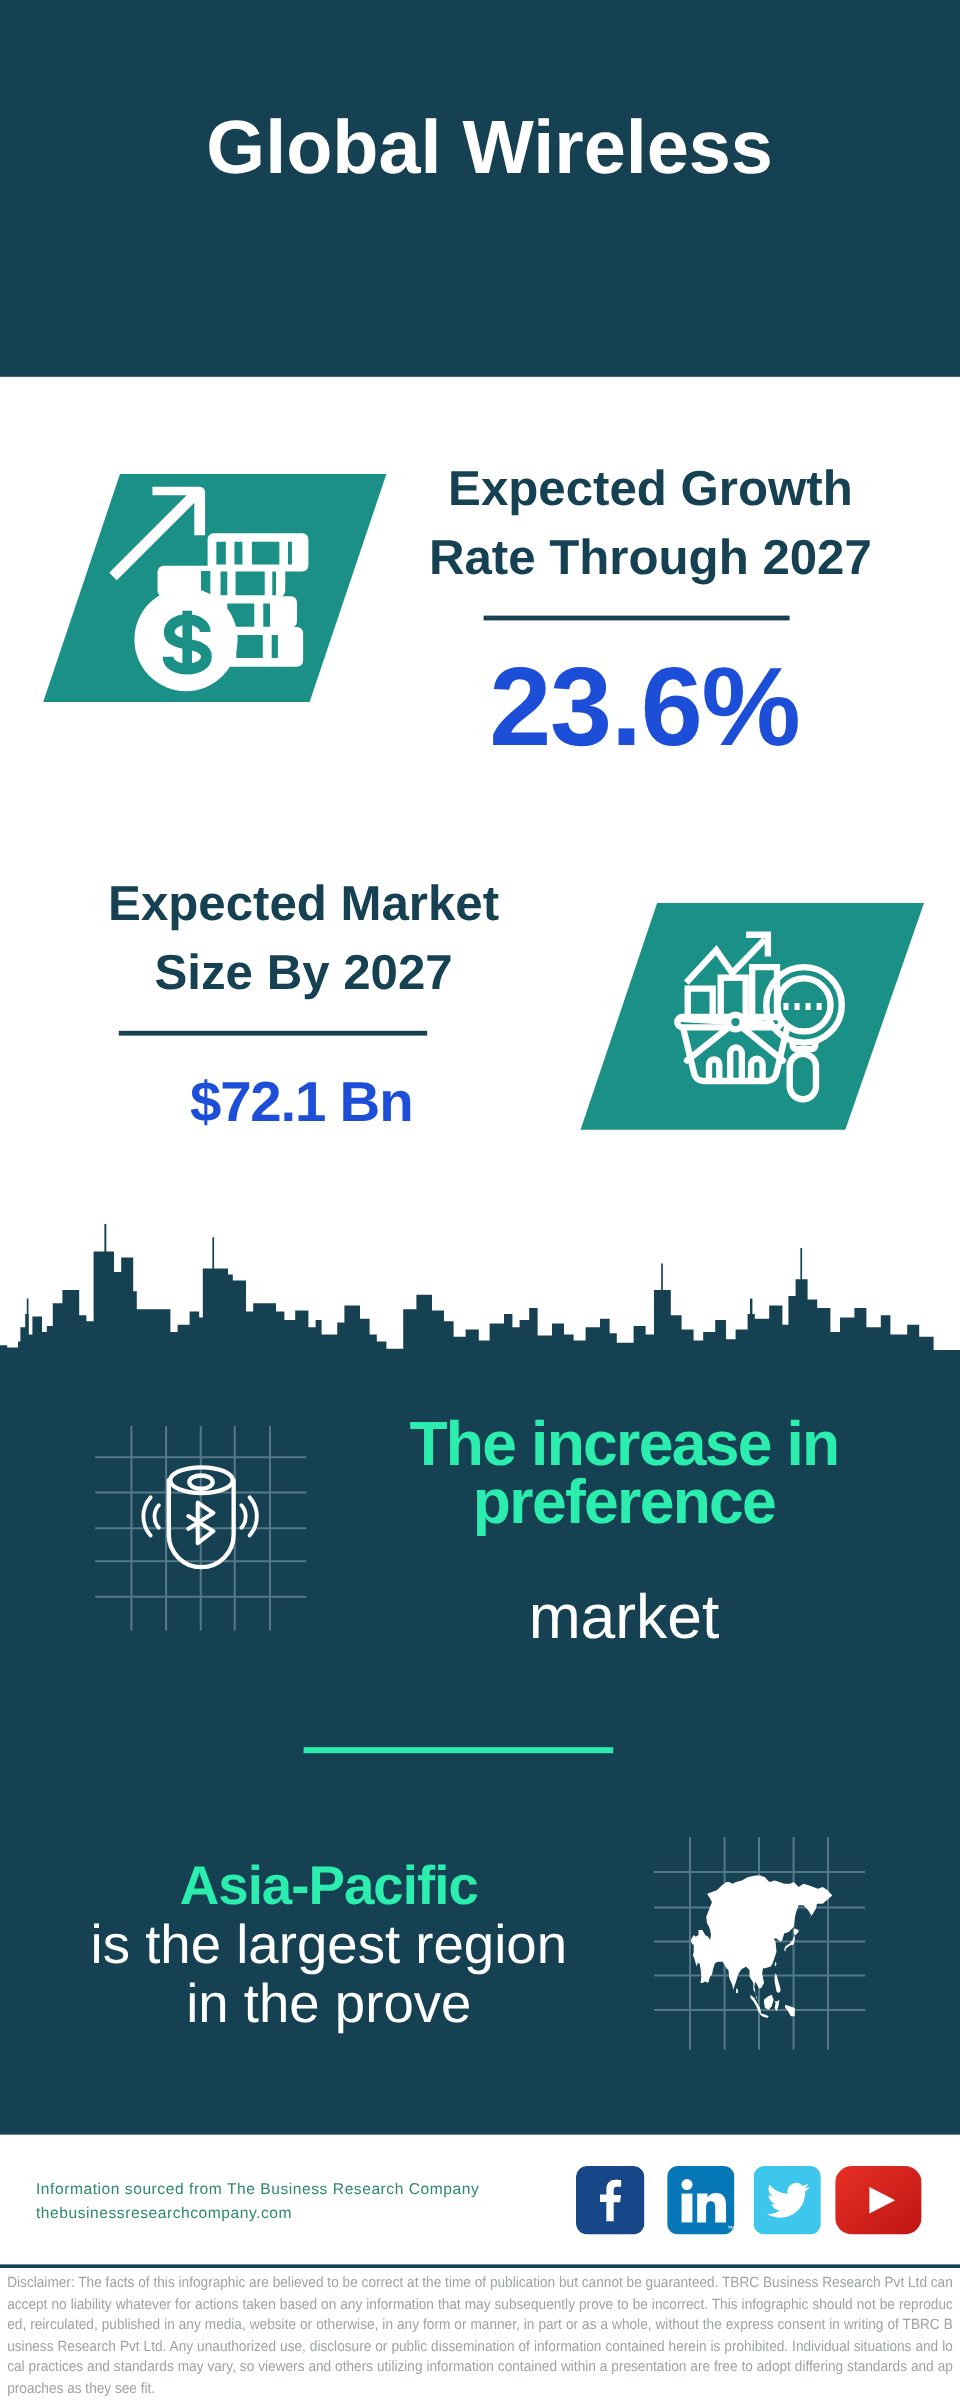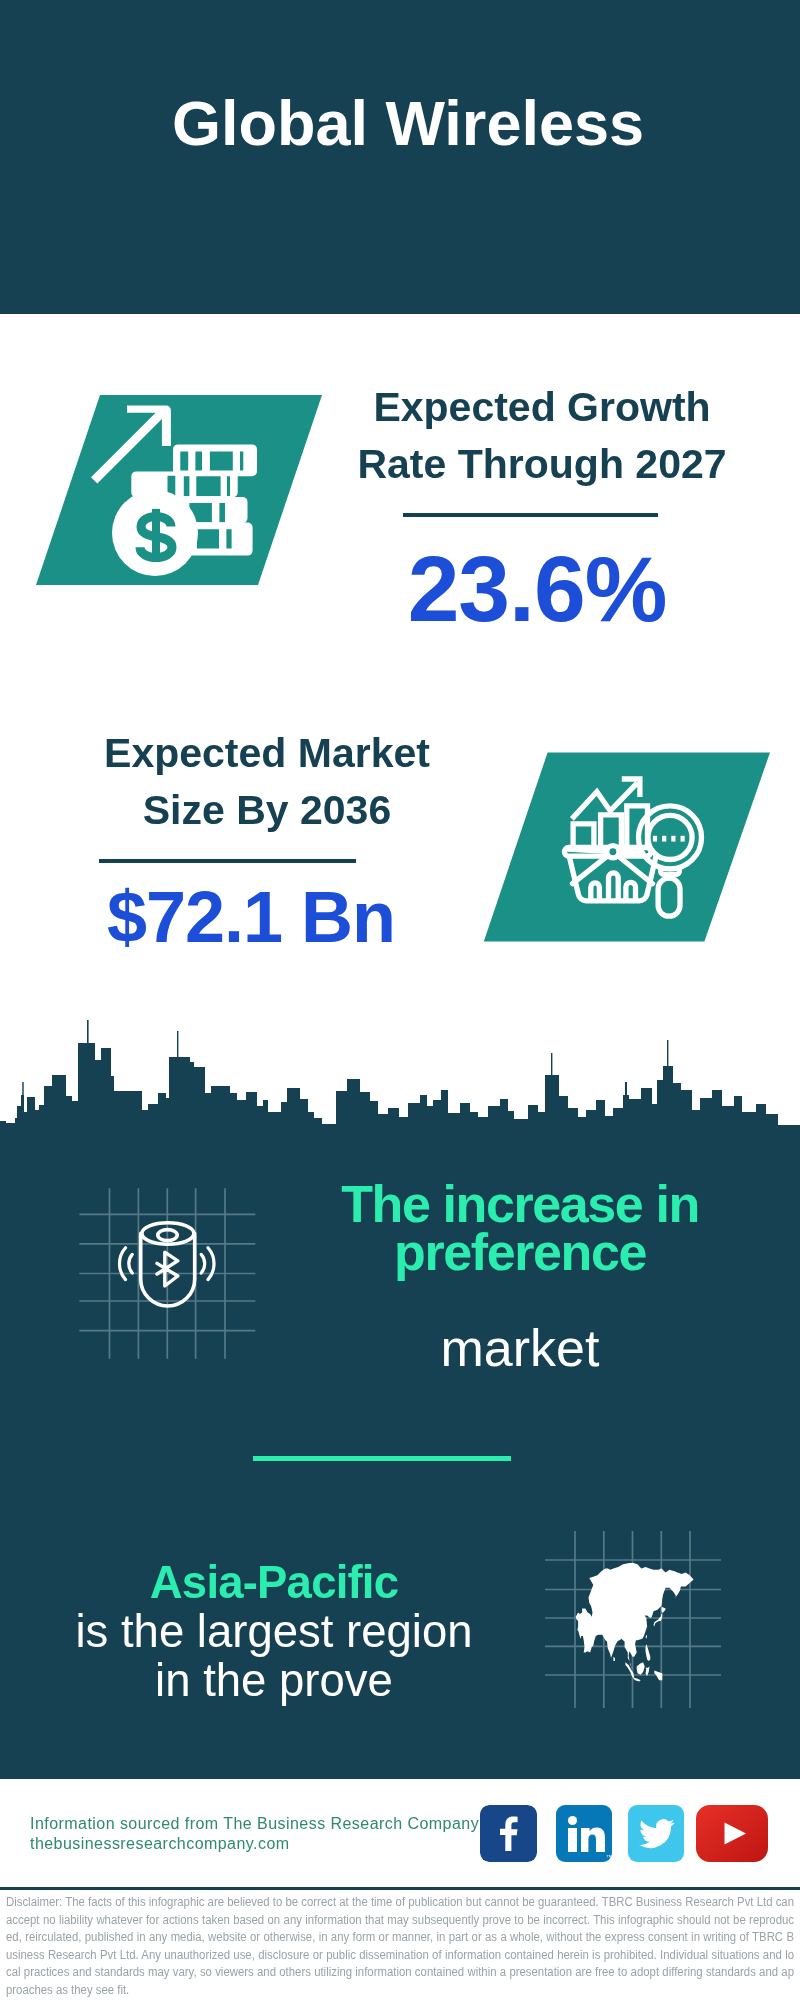--- a/index.html
+++ b/index.html
@@ -23,21 +23,21 @@
 
   
   .dark-band{position:absolute;left:0;top:1150px;width:800px;height:629px;background:#164152;}
   .skyline{position:absolute;left:0;top:1020px;width:800px;height:160px;}
   .mint-rule{position:absolute;height:5px;background:#2bedae;}
   .drv-hi{color:#2bedae;font-weight:bold;}
   .drv-sub{color:#ffffff;font-weight:normal;}
 
   
   .footer{position:absolute;left:0;top:1779px;width:800px;height:105px;background:#ffffff;}
-  .src{position:absolute;left:30px;top:1814px;color:#2f8a68;font-size:16px;
+  .src{position:absolute;left:30px;top:1814px;color:#2f8a68;font-size:13px;
        line-height:20px;letter-spacing:0.45px;}
   .social{position:absolute;top:1805px;width:58px;height:58px;border-radius:9px;}
   .disc-top{position:absolute;left:0;top:1887px;width:800px;height:3px;background:#164152;}
   .disclaimer{position:absolute;left:6px;top:1894px;width:852px;color:#9aa3a8;
        font-size:12.3px;line-height:17.6px;text-align:justify;word-break:break-all;
        transform:scaleX(0.9249);transform-origin:0 0;}
 </style>
 </head>
 <body>
 
@@ -74,26 +74,26 @@
     </g>
   </svg>
 
   <div class="stat-title" style="left:292px;top:379px;width:500px;">
      <span>Expected Growth</span><br>
      <span>Rate Through 2027</span>
   </div>
   <div class="rule" style="left:403px;top:513px;width:255px;"></div>
   <div class="stat-value" style="left:287px;top:543px;width:500px;font-size:93px;">23.6%</div>
 
-  <div class="stat-title" style="left:17px;top:725px;width:500px;">
+  <div class="stat-title" style="left:3px;top:725px;width:500px;">
      <span>Expected Market</span><br>
-     <span>Size By 2036</span>
+     <span>Size By 2027</span>
   </div>
   <div class="rule" style="left:99px;top:859px;width:257px;"></div>
-  <div class="stat-value" style="left:1px;top:882px;width:500px;font-size:72px;line-height:71px;">$72.1 Bn</div>
+  <div class="stat-value" style="left:1px;top:882px;width:500px;font-size:47px;line-height:71px;">$72.1 Bn</div>
 
   <svg class="para" style="left:478px;top:748px;" width="300" height="200" viewBox="0 0 300 200">
     <polygon points="69.6,4.5 292,4.5 226.4,193.5 5.8,193.5" fill="#1b9086"></polygon>
     <g fill="none" stroke="#ffffff" stroke-width="5.3" stroke-linecap="butt" stroke-linejoin="miter">
 
       <polyline points="93.9,70.9 118.9,43.8 132.2,62.9 159.3,34.8"></polyline>
       <polyline points="143.8,31 161.9,31 161.9,49.1"></polyline>
 
       <path d="M95.1,100 v-24.2 h20.8 v24.2"></path>
       <path d="M122.6,100 v-33.2 h20.8 v33.2"></path>
@@ -169,21 +169,21 @@
     </div>
     <div class="drv-sub">
       <br>
       <span>market</span>
     </div>
   </div>
 
   <div class="mint-rule" style="left:253px;top:1456px;width:258px;"></div>
 
   <div style="position:absolute;left:24px;top:1547px;width:500px;text-align:center;font-size:45.5px;line-height:49px;">
-    <div class="drv-hi" style="letter-spacing:-0.8px;margin-top:11px;">Asia-Pacific</div>
+    <div class="drv-hi" style="letter-spacing:-0.8px;">Asia-Pacific</div>
     <div class="drv-sub">
       <span>is the largest region</span><br>
       <span>in the prove</span>
     </div>
   </div>
 
   <svg style="position:absolute;left:545px;top:1515px;" width="200" height="200" viewBox="0 0 200 200">
     <g stroke="#5c808e" stroke-width="1.7" opacity="0.9">
       <path d="M30,16 V193"></path>
         <path d="M58.8,16 V193"></path>

